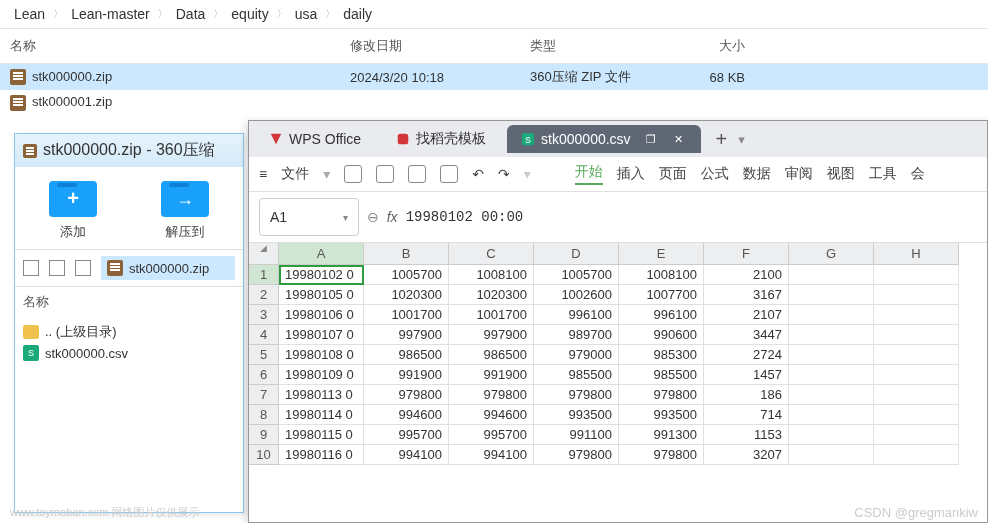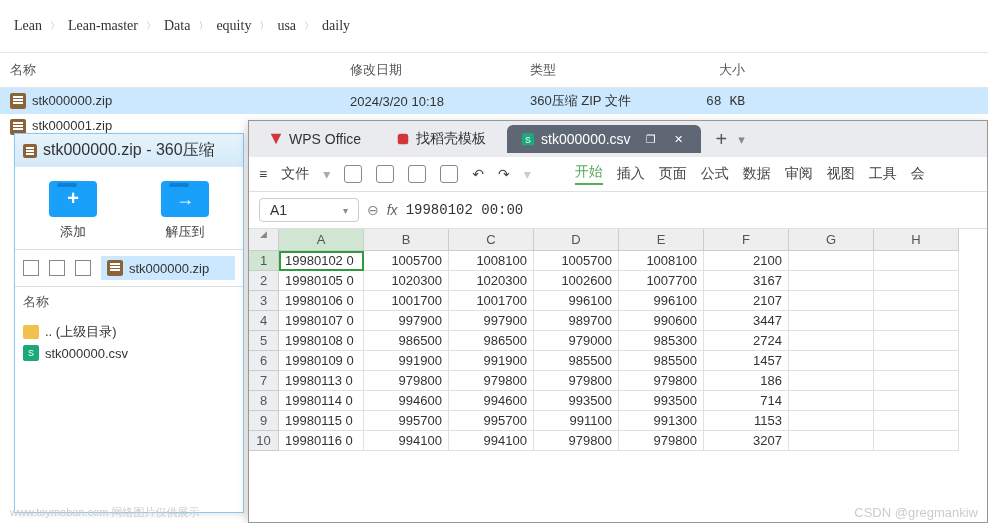--- a/index.html
+++ b/index.html
@@ -1,28 +1,28 @@
 <!DOCTYPE html>
 <html><head>
 <meta charset="utf-8">
 <style>
 * { margin: 0; padding: 0; box-sizing: border-box; font-family: "Microsoft YaHei", Arial, sans-serif; }
 body { width: 988px; height: 523px; background: #fff; overflow: hidden; position: relative; font-size: 13px; color: #333; }
 
 .breadcrumb { display: flex; align-items: center; padding: 6px 10px; font-size: 14px; }
-.breadcrumb span { margin: 12px 4px; font-family: Liberation Serif, serif; }
+.breadcrumb span { margin: 0 4px; }
 .breadcrumb .sep { color: #999; font-size: 10px; }
 
 .file-list { position: relative; }
 .file-header { display: flex; border-top: 1px solid #e5e5e5; border-bottom: 1px solid #e5e5e5; padding: 8px 0; font-size: 13px; color: #555; }
 .file-header div { padding: 0 10px; }
 .col-name { width: 340px; }
 .col-date { width: 180px; }
 .col-type { width: 155px; }
-.col-size { width: 80px; text-align: right; font-family: Liberation Mono, monospace; }
+.col-size { width: 80px; text-align: right; }
 
 .file-row { display: flex; align-items: center; padding: 4px 0; font-size: 13px; }
 .file-row div { padding: 0 10px; }
 .file-row.sel { background: #cce8ff; }
 .file-icon { display: inline-block; width: 16px; height: 16px; background: #8c6239; vertical-align: middle; margin-right: 6px; border-radius: 2px; position: relative; }
 .file-icon::after { content: ""; position: absolute; top: 3px; left: 3px; right: 3px; height: 2px; background: #fff; box-shadow: 0 3px 0 #fff, 0 6px 0 #fff; }
 
 .archive-window { position: absolute; top: 133px; left: 14px; width: 230px; height: 380px; background: #fff; border: 1px solid #8cc7f2; box-shadow: 2px 2px 6px rgba(0,0,0,0.1); }
 .archive-title { background: linear-gradient(#e6f3fc,#d4eaf9); padding: 6px 8px; display: flex; align-items: center; font-size: 16px; color: #333; }
 .archive-title .file-icon { width: 14px; height: 14px; }
@@ -48,21 +48,21 @@
 .wps-logo { width: 14px; height: 14px; }
 .wps-add { margin-left: 8px; font-size: 20px; color: #555; }
 .wps-close, .wps-win { width: 16px; height: 16px; display: inline-flex; align-items: center; justify-content: center; margin-left: 6px; font-size: 11px; }
 
 .wps-menubar { display: flex; align-items: center; padding: 6px 10px; gap: 14px; border-bottom: 1px solid #e0e0e0; font-size: 14px; color: #444; }
 .wps-menubar .menu-item { cursor: pointer; }
 .wps-menubar .active-menu { color: #57ab5a; border-bottom: 2px solid #57ab5a; padding-bottom: 2px; }
 .tb-icon { width: 18px; height: 18px; border: 1px solid #888; border-radius: 3px; }
 
 .wps-formula { display: flex; align-items: center; padding: 6px 10px; gap: 8px; border-bottom: 1px solid #e0e0e0; font-size: 14px; }
-.cellname { border: 1px solid #ccc; padding: 3px 10px; border-radius: 4px; width: 100px; display: flex; justify-content: space-between; align-items: center; }
+.cellname { border: 1px solid #ccc; padding: 10px 10px; border-radius: 4px; width: 100px; display: flex; justify-content: space-between; align-items: center; }
 .fx { font-style: italic; color: #666; }
 .formula-val { font-family: "Courier New", monospace; }
 
 .sheet { display: grid; grid-template-columns: 30px repeat(8, 85px); font-size: 13px; }
 .sheet .hdr { background: #edeef0; border-right: 1px solid #ccc; border-bottom: 1px solid #ccc; text-align: center; padding: 3px 0; color: #555; }
 .sheet .rowhdr { background: #edeef0; border-right: 1px solid #ccc; border-bottom: 1px solid #ccc; text-align: center; padding: 2px 0; color: #555; }
 .sheet .cell { border-right: 1px solid #e0e0e0; border-bottom: 1px solid #e0e0e0; padding: 2px 6px; text-align: right; white-space: nowrap; overflow: hidden; }
 .sheet .cell.colA { text-align: left; }
 .sheet .hdr.selcol { background: #d0e6d3; }
 .sheet .rowhdr.selrow { background: #d0e6d3; }

